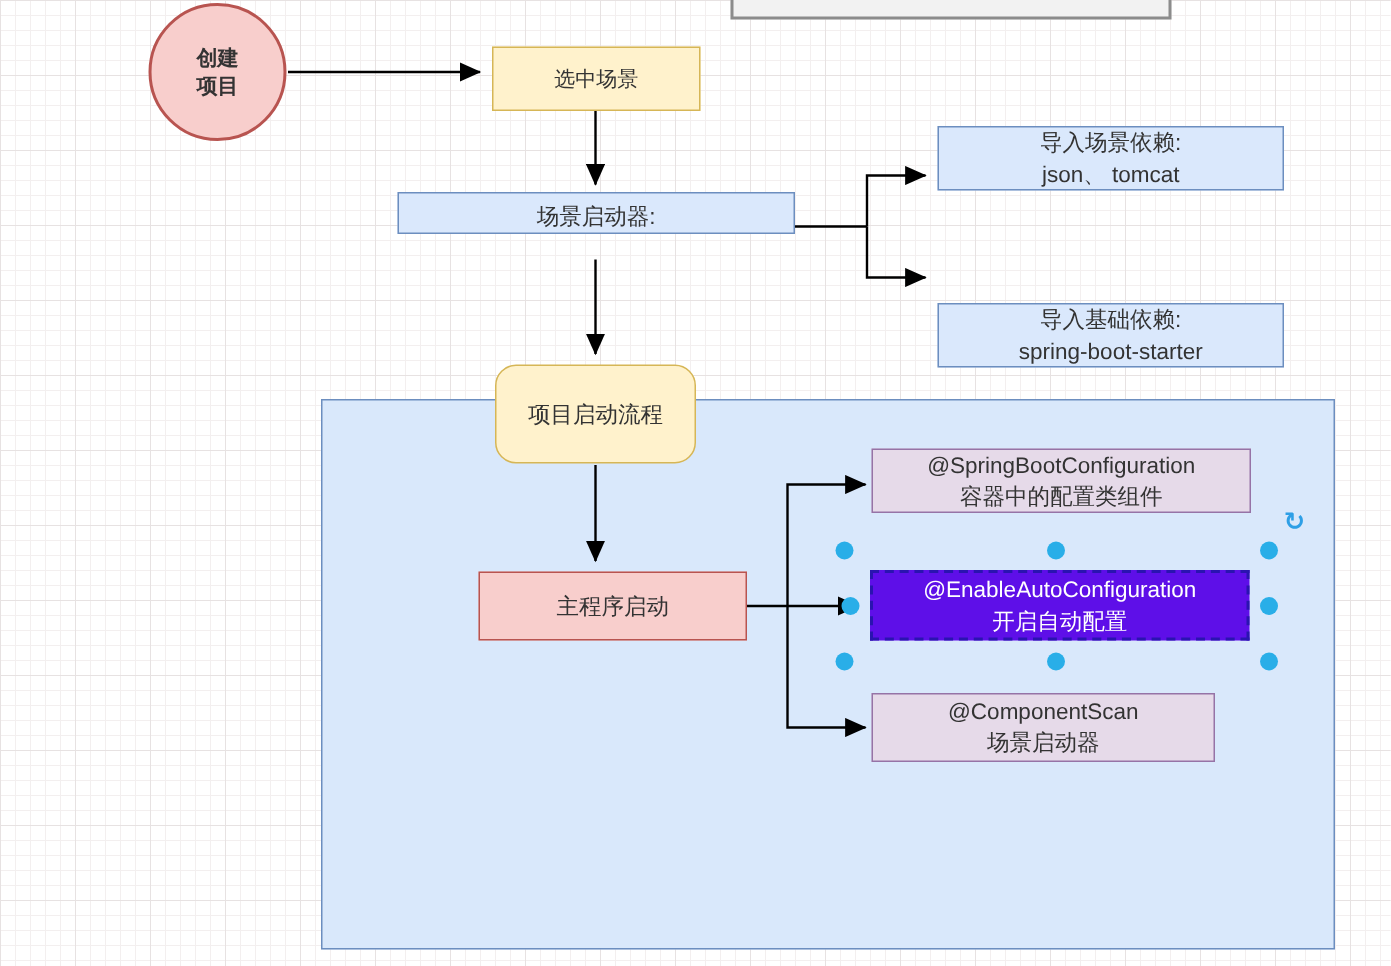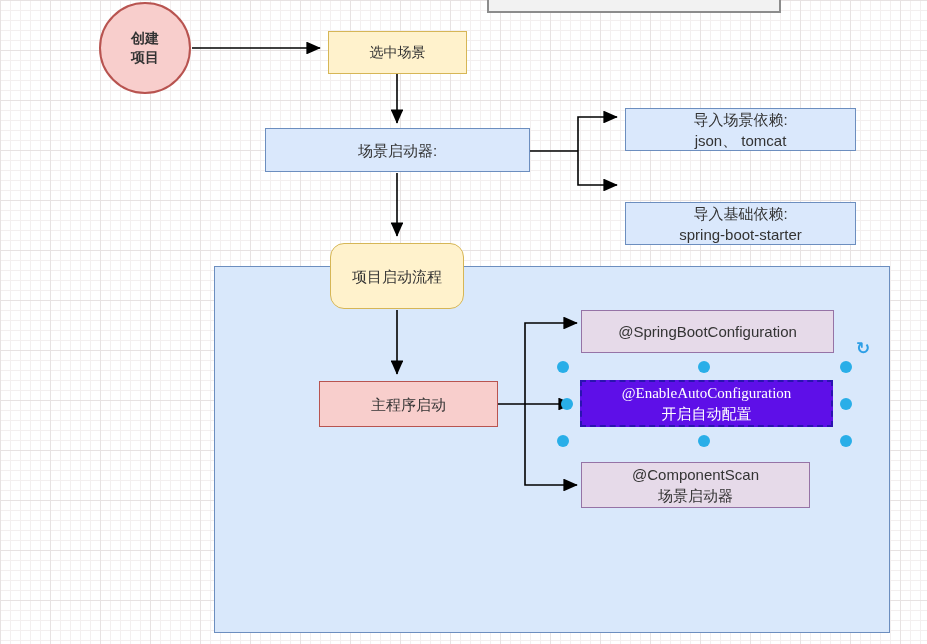--- a/index.html
+++ b/index.html
@@ -83,47 +83,48 @@
 
   <div class="node pink circle" style="left:99px;top:2px;width:92px;height:92px;font-size:14px;line-height:19px;font-weight:bold;">
     <span>创建</span>
     <span>项目</span>
   </div>
 
   <div class="node yellow" style="left:328px;top:31px;width:139px;height:43px;font-size:14px;">
     <span>选中场景</span>
   </div>
 
-  <div class="node blue" style="left:265px;top:128px;width:265px;height:44px;">
+  <div class="node blue" style="left:265px;top:128px;width:265px;height:28px;justify-content:flex-end;">
     <span>场景启动器:</span>
   </div>
 
-  <div class="node blue" style="left:625px;top:108px;width:231px;height:43px;">
+  <div class="node blue" style="left:625px;top:84px;width:231px;height:43px;">
     <span>导入场景依赖:</span>
     <span>json、 tomcat</span>
   </div>
 
   <div class="node blue" style="left:625px;top:163px;width:231px;height:43px;margin-top:39px;">
     <span>导入基础依赖:</span>
     <span>spring-boot-starter</span>
   </div>
 
   <div class="node yellow rounded" style="left:330px;top:243px;width:134px;height:66px;">
     <span>项目启动流程</span>
   </div>
 
   <div class="node pink" style="left:319px;top:381px;width:179px;height:46px;border-width:1px;">
     <span>主程序启动</span>
   </div>
 
-  <div class="node lav" style="left:581px;top:310px;width:253px;height:43px;">
+  <div class="node lav" style="left:581px;top:299px;width:253px;height:43px;">
     <span>@SpringBootConfiguration</span>
+    <span>容器中的配置类组件</span>
   </div>
 
-  <div class="node selected" style="left:580px;top:380px;width:253px;height:47px;font-family:Liberation Serif, serif;">
+  <div class="node selected" style="left:580px;top:380px;width:253px;height:47px;">
     <span>@EnableAutoConfiguration</span>
     <span>开启自动配置</span>
   </div>
 
   <div class="node lav" style="left:581px;top:462px;width:229px;height:46px;">
     <span>@ComponentScan</span>
     <span>场景启动器</span>
   </div>
 
   <div class="handle" style="left:563px;top:367px;"></div>

